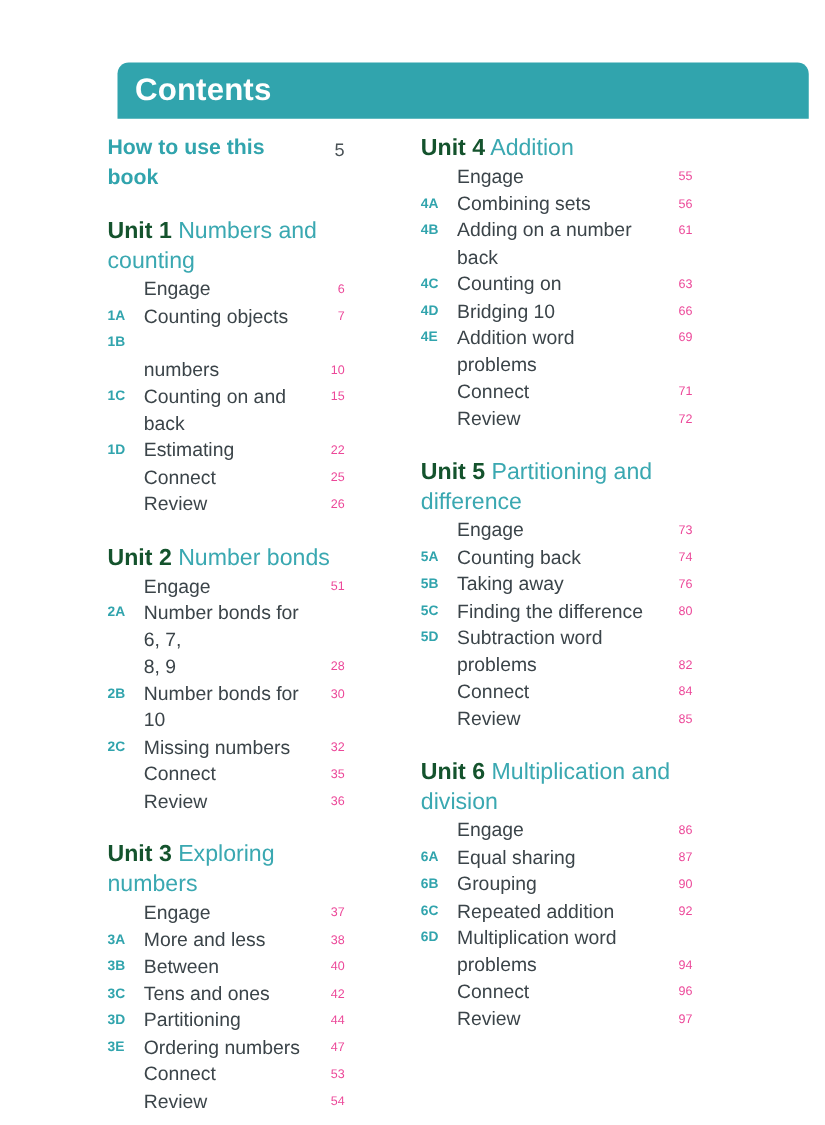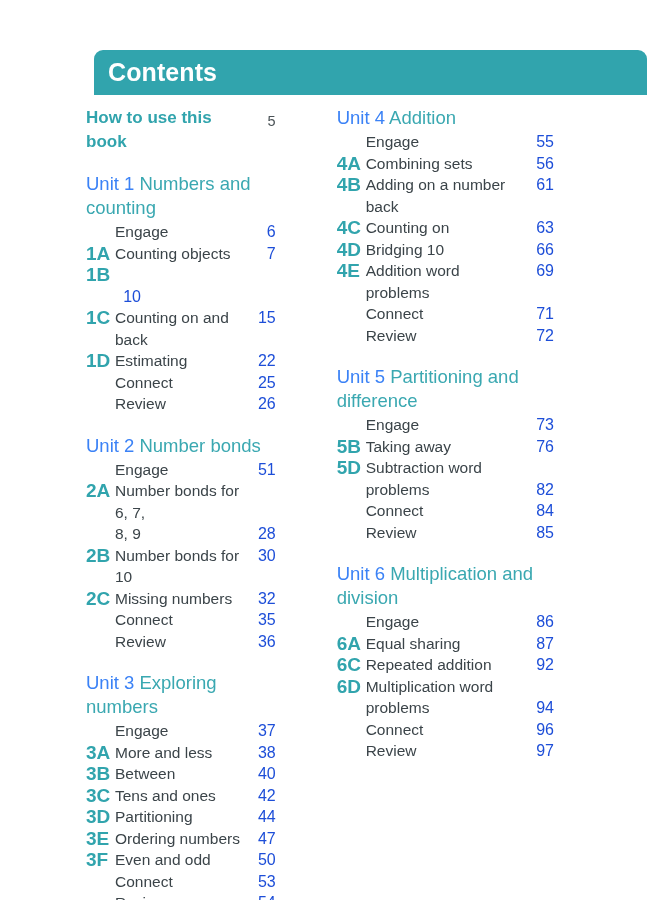--- a/index.html
+++ b/index.html
@@ -73,31 +73,31 @@
     align-items: flex-start;
     font-size: 15.5px;
     line-height: 21.5px;
     color: #3b4449;
   }
   .row .code {
     flex: 0 0 auto;
     width: 29px;
     color: #31a4ad;
     font-weight: bold;
-    font-size: 19px;
+    font-size: 11px;
   }
   .row .title {
     flex: 1 1 auto;
     padding-right: 8px;
   }
   .row .pageno {
     flex: 0 0 auto;
     text-align: right;
-    color: #1d4ed8;
-    font-size: 16px;
+    color: #ec4899;
+    font-size: 10px;
   }
   .col-left .row .pageno { width: 26px; }
   .col-right .row .pageno { width: 26px; }
 
   
   .row.plain .title {
     padding-left: 0px;
   }
 
   
@@ -120,22 +120,22 @@
   }
 
   
   .unit-heading {
     font-size: 18.5px;
     line-height: 24px;
     color: #31a4ad;
     margin-bottom: 1px;
   }
   .unit-heading .unit-label {
-    font-weight: normal;
-    color: #3b82f6;
+    font-weight: bold;
+    color: #14532d;
   }
   .unit-heading .unit-name {
     font-weight: normal;
     color: #3aa8b1;
   }
 
   .unit-block { margin-bottom: 19px; }
   .unit-block:last-child { margin-bottom: 0; }
 </style>
 </head>
@@ -166,20 +166,21 @@
               <div class="code">1A</div>
               <div class="title">Counting objects</div>
               <div class="pageno">7</div>
             </div>
             <div class="row">
               <div class="code">1B</div>
               <div class="pageno"></div>
             </div>
             <div class="row plain cont">
               <div class="code"></div>
+              <div class="title">numbers</div>
               <div class="pageno">10</div>
             </div>
             <div class="row">
               <div class="code">1C</div>
               <div class="title">Counting on and back</div>
               <div class="pageno">15</div>
             </div>
             <div class="row">
               <div class="code">1D</div>
               <div class="title">Estimating</div>
@@ -259,25 +260,20 @@
             <div class="row">
               <div class="code">3D</div>
               <div class="title">Partitioning</div>
               <div class="pageno">44</div>
             </div>
             <div class="row">
               <div class="code">3E</div>
               <div class="title">Ordering numbers</div>
               <div class="pageno">47</div>
             </div>
-            <div class="row">
-              <div class="code">3F</div>
-              <div class="title">Even and odd</div>
-              <div class="pageno">50</div>
-            </div>
             <div class="row plain">
               <div class="code"></div>
               <div class="title">Connect</div>
               <div class="pageno">53</div>
             </div>
             <div class="row plain">
               <div class="code"></div>
               <div class="title">Review</div>
               <div class="pageno">54</div>
             </div>
@@ -331,25 +327,35 @@
             </div>
           </div>
           <div class="unit-block">
             <div class="unit-heading"><span class="unit-label">Unit 5</span><span class="unit-name"> Partitioning and difference</span></div>
             <div class="row plain">
               <div class="code"></div>
               <div class="title">Engage</div>
               <div class="pageno">73</div>
             </div>
             <div class="row">
+              <div class="code">5A</div>
+              <div class="title">Counting back</div>
+              <div class="pageno">74</div>
+            </div>
+            <div class="row">
               <div class="code">5B</div>
               <div class="title">Taking away</div>
               <div class="pageno">76</div>
             </div>
             <div class="row">
+              <div class="code">5C</div>
+              <div class="title">Finding the difference</div>
+              <div class="pageno">80</div>
+            </div>
+            <div class="row">
               <div class="code">5D</div>
               <div class="title">Subtraction word</div>
               <div class="pageno"></div>
             </div>
             <div class="row plain cont">
               <div class="code"></div>
               <div class="title">problems</div>
               <div class="pageno">82</div>
             </div>
             <div class="row plain">
@@ -369,20 +375,25 @@
               <div class="code"></div>
               <div class="title">Engage</div>
               <div class="pageno">86</div>
             </div>
             <div class="row">
               <div class="code">6A</div>
               <div class="title">Equal sharing</div>
               <div class="pageno">87</div>
             </div>
             <div class="row">
+              <div class="code">6B</div>
+              <div class="title">Grouping</div>
+              <div class="pageno">90</div>
+            </div>
+            <div class="row">
               <div class="code">6C</div>
               <div class="title">Repeated addition</div>
               <div class="pageno">92</div>
             </div>
             <div class="row">
               <div class="code">6D</div>
               <div class="title">Multiplication word</div>
               <div class="pageno"></div>
             </div>
             <div class="row plain cont">

